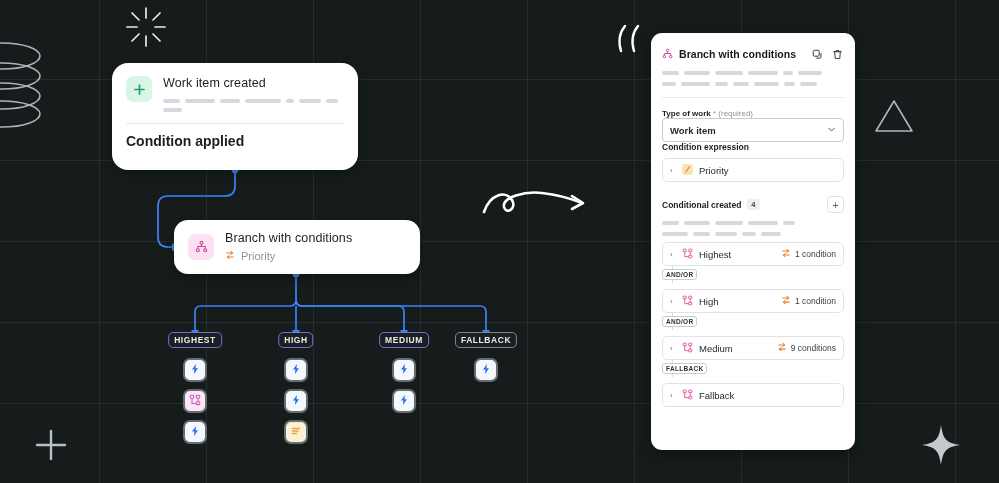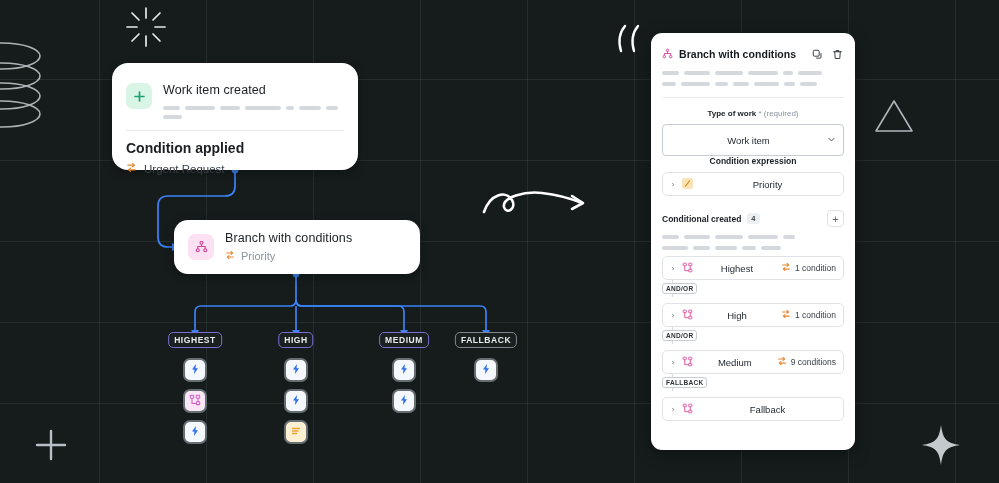--- a/index.html
+++ b/index.html
@@ -39,21 +39,21 @@
   
   .card {
     position: absolute;
     background: #ffffff;
     border-radius: 14px;
     box-shadow: 0 3px 10px rgba(0,0,0,.34);
   }
   #card-trigger { left: 112px; top: 63px; width: 246px; height: 107px; border-radius: 16px; }
   #card-branch  { left: 174px; top: 220px; width: 246px; height: 54px; border-radius: 14px; }
 
-  .card-top { display: flex; align-items: flex-start; padding: 20px 14px 0 14px; gap: 11px; }
+  .card-top { display: flex; align-items: flex-start; padding: 13px 14px 0 14px; gap: 11px; }
   .sq-icon {
     width: 26px; height: 26px; border-radius: 7px;
     display: flex; align-items: center; justify-content: center;
     flex: 0 0 auto;
   }
   .sq-green { background: #d8f5e6; }
   .sq-pink  { background: #fbe1f2; }
   .card-title { font-size: 12.5px; color: #1b1f23; line-height: 15px; letter-spacing: .1px; }
 
   .skel { height: 4px; border-radius: 2px; background: #d5d9dd; display: inline-block; }
@@ -101,28 +101,28 @@
     border-radius: 11px;
     box-shadow: 0 4px 16px rgba(0,0,0,.4);
     overflow: hidden;
   }
   .p-head {
     display: flex; align-items: center; gap: 6px;
     padding: 12px 11px 0 11px;
   }
   .p-title { font-size: 10.5px; font-weight: bold; color: #171a1d; flex: 1; letter-spacing: .05px; }
   .p-act { width: 14px; height: 14px; display:flex; align-items:center; justify-content:center; cursor: pointer; }
-  .p-body { padding: 0 11px; text-align: center; }
+  .p-body { padding: 0 11px; }
   .p-div { height: 1px; background: #e9ecef; margin: 11px 0 0 0; }
   .p-lab { font-size: 8px; font-weight: bold; color: #1b1f23; margin-top: 11px; }
   .p-lab .req { color: #8b949c; font-weight: normal; }
   .p-select {
-    margin-top: 6px; height: 32px; border: 1px solid #c6ccd2; border-radius: 4px;
+    height: 24px; border: 1px solid #c6ccd2; border-radius: 4px;
     display: flex; align-items: center; padding: 0 7px;
-    font-size: 9.5px; color: #232a31; cursor: pointer;
+    font-size: 9.5px; color: #232a31; cursor: pointer; font-weight: bold;
   }
   .p-select span:first-child { flex: 1; }
   .p-sec-title { font-size: 8.5px; font-weight: bold; color: #1b1f23; }
   .p-row {
     margin-top: 6px; min-height: 24px; border: 1px solid #dfe3e7; border-radius: 5px;
     display: flex; align-items: center; padding: 0 7px; gap: 6px;
     font-size: 9.5px; color: #232a31; background: #fff; cursor: pointer;
   }
   .chev { color: #6b747c; font-size: 8px; width: 6px; }
   .p-row-name { flex: 1; }
@@ -249,33 +249,20 @@
             <i class="skel" style="width:36px"></i>
           <i class="skel" style="width:8px"></i>
             <i class="skel" style="width:22px"></i>
           <i class="skel" style="width:12px"></i>
             <i class="skel" style="width:19px"></i>
         </div>
       </div>
     </div>
     <div class="card-div"></div>
     <div class="cond-label">Condition applied</div>
-    <div class="cond-val">
-      <span>
-        <svg width="11" height="11" viewBox="0 0 12 12">
-          <g stroke="#e8842c" stroke-width="1.3" fill="none" stroke-linecap="round">
-            <path d="M2 3.5 H9"></path>
-              <path d="M7.2 1.8 L9 3.5 L7.2 5.2"></path>
-            <path d="M10 8.5 H3"></path>
-              <path d="M4.8 6.8 L3 8.5 L4.8 10.2"></path>
-          </g>
-        </svg>
-      </span>
-      <span>Urgent Request</span>
-    </div>
   </div>
 
   <div class="card" id="card-branch">
     <div class="card-top" style="padding-top:11px; align-items:center">
       <div class="sq-icon sq-pink">
         <svg width="13" height="13" viewBox="0 0 14 14">
           <g stroke="#d2419b" stroke-width="1.2" fill="none">
             <circle cx="7" cy="3" r="1.6"></circle>
               <circle cx="3" cy="11" r="1.6"></circle>
               <circle cx="11" cy="11" r="1.6"></circle>

